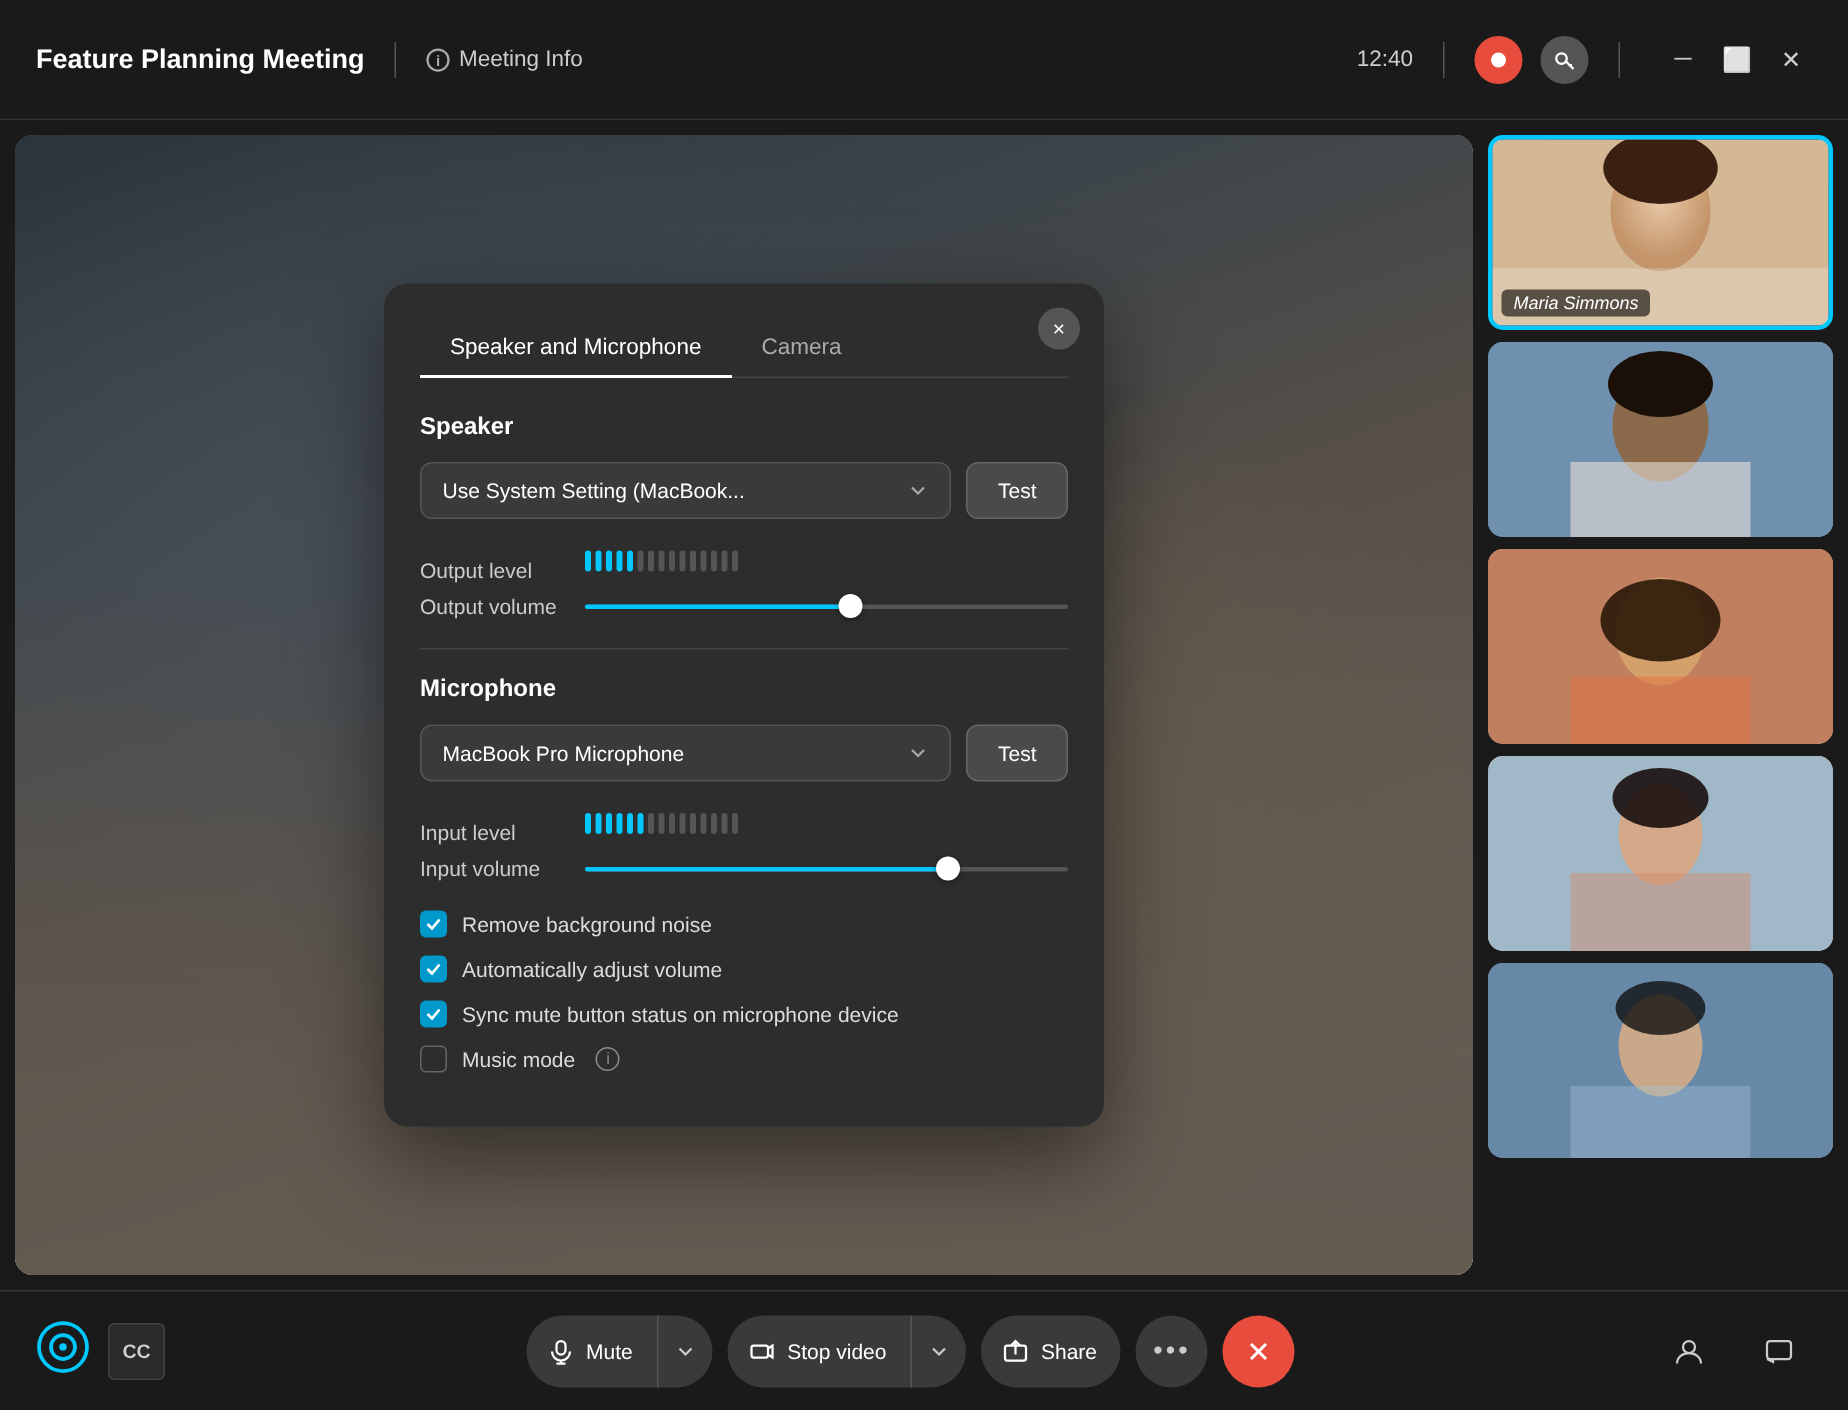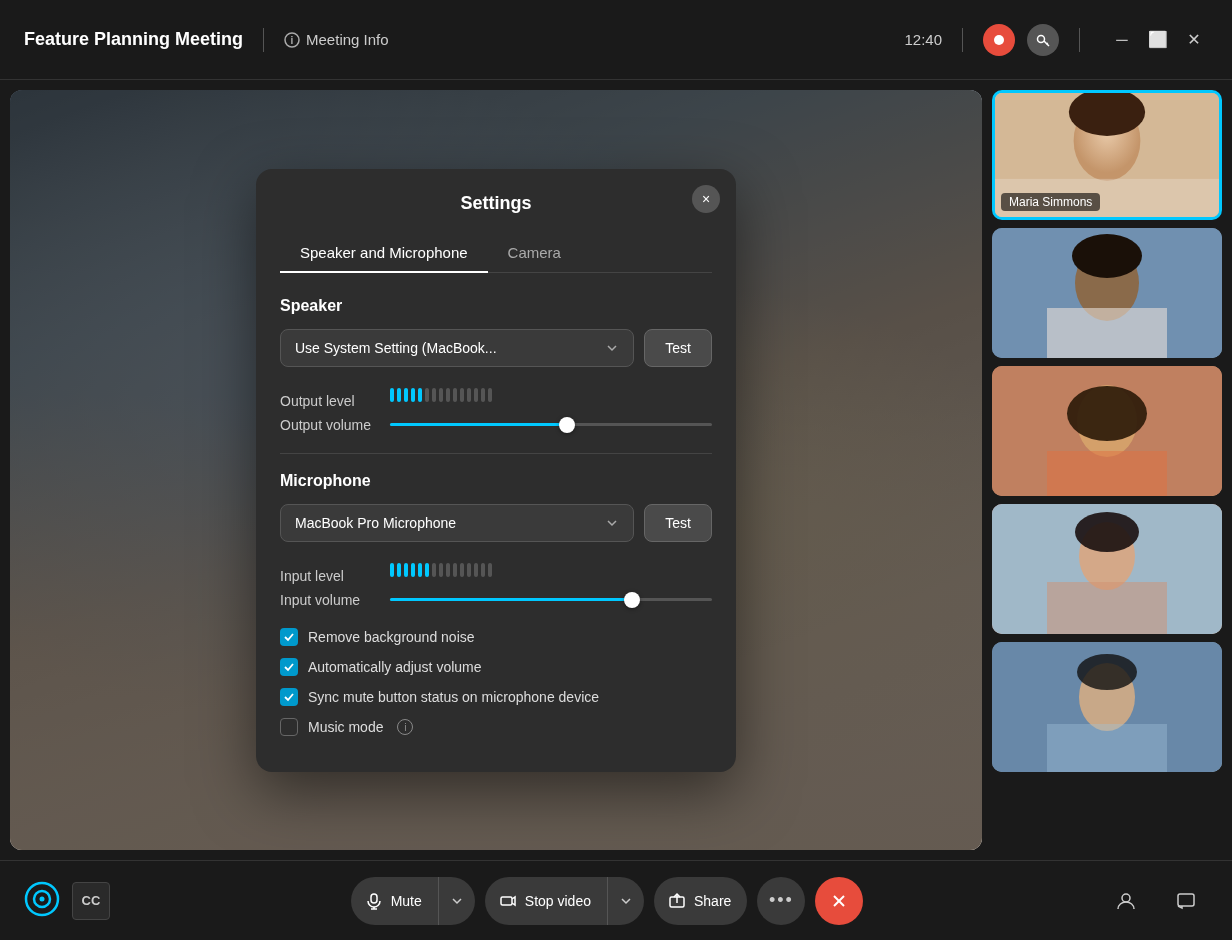--- a/index.html
+++ b/index.html
@@ -340,20 +340,21 @@
     }
 
     
     .sidebar {
       width: 240px;
       display: flex;
       flex-direction: column;
       gap: 8px;
       padding: 10px 10px 10px 0;
       overflow-y: auto;
+      font-style: italic;
     }
     .participant-tile {
       flex: 0 0 auto;
       height: 130px;
       border-radius: 10px;
       overflow: hidden;
       position: relative;
       background: #333;
     }
     .participant-tile.active-speaker {
@@ -525,21 +526,20 @@
       <div class="main-video-bg"></div>
       <div class="hands-visual"></div>
     </div>
 
     <div class="modal-overlay">
       <div class="settings-modal">
         <button class="modal-close">
           <span>×</span>
         </button>
 
-        <div class="modal-title">Settings</div>
 
         <div class="modal-tabs">
           <div class="modal-tab active">
             <span>Speaker and Microphone</span>
           </div>
           <div class="modal-tab">
             <span>Camera</span>
           </div>
         </div>
 

